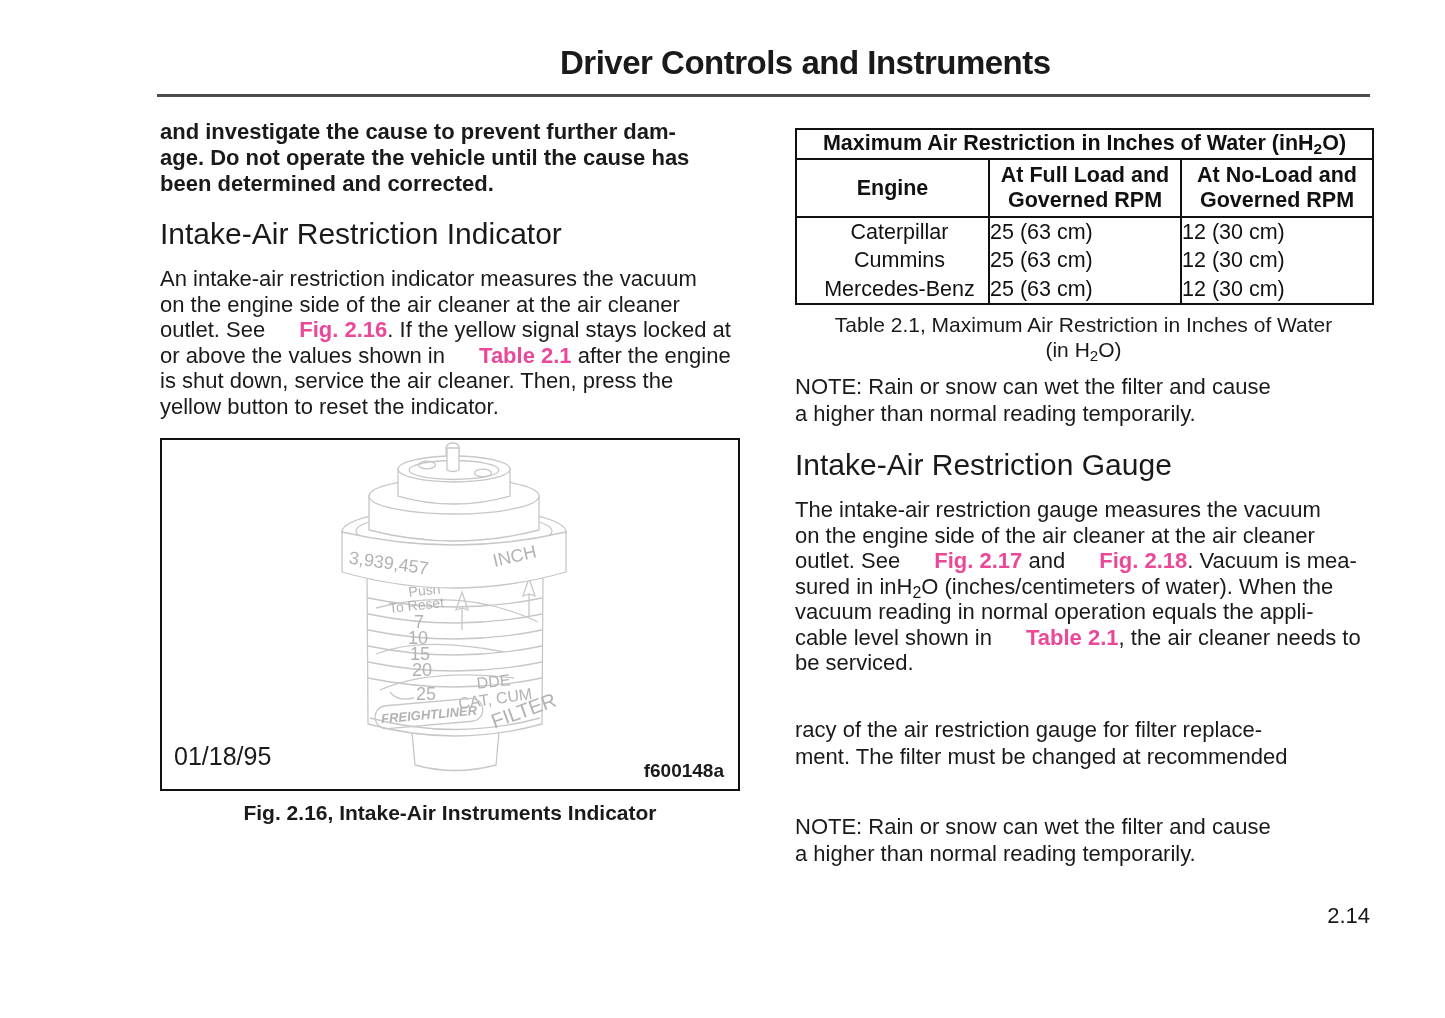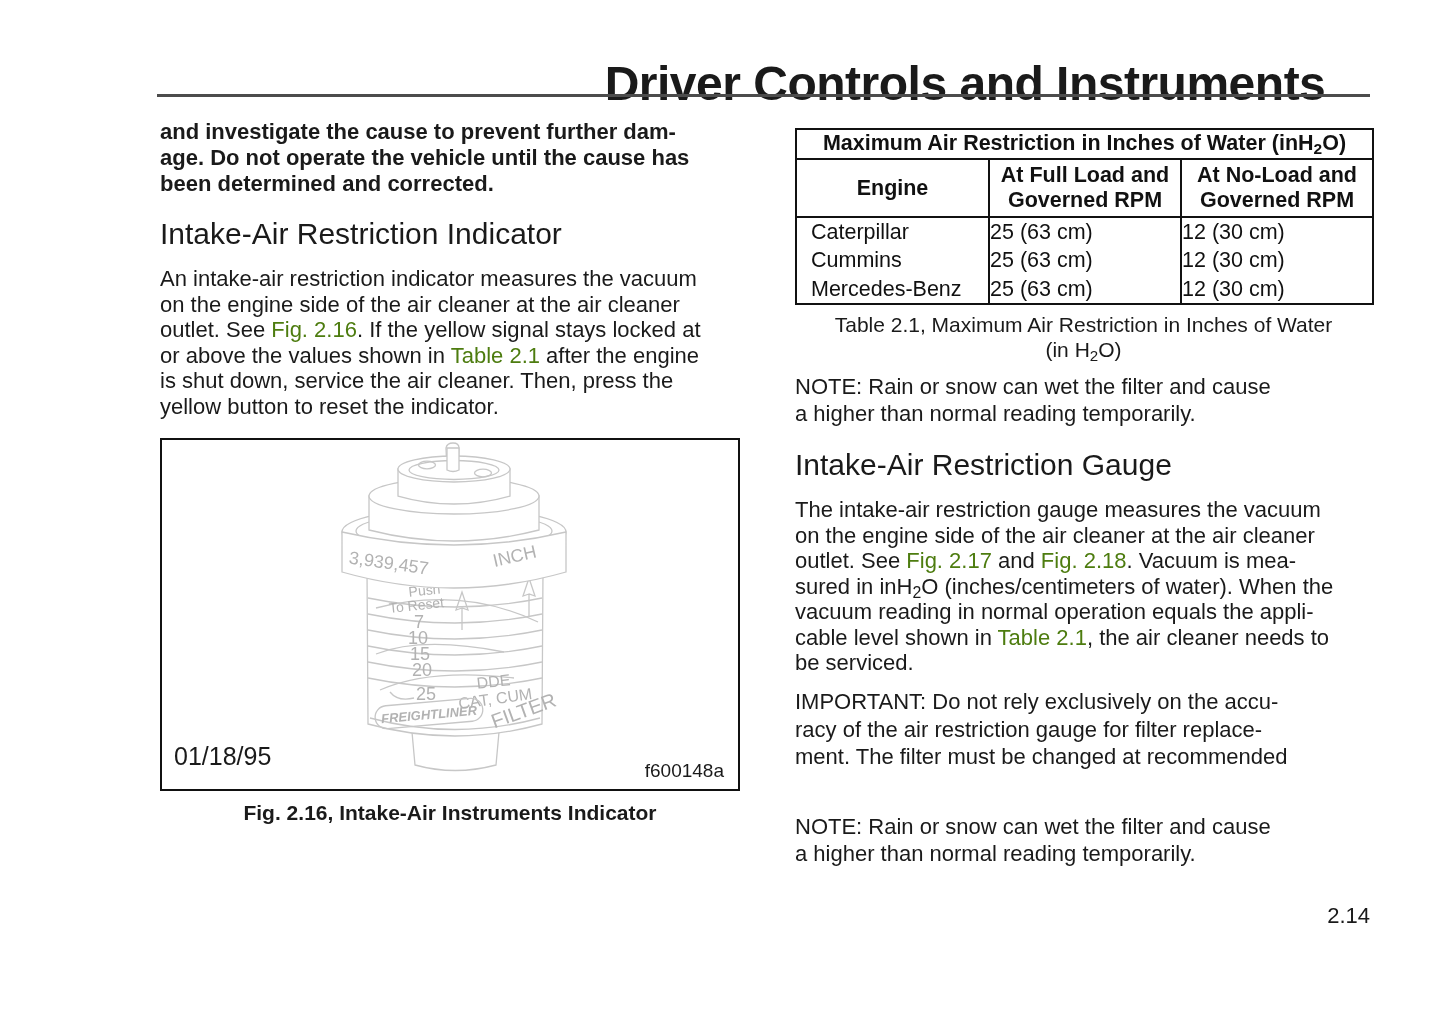--- a/index.html
+++ b/index.html
@@ -7,58 +7,58 @@
   body {
     width: 1445px; height: 1018px; position: relative;
     font-family: "Liberation Sans", sans-serif;
     color: #1a1a1a; overflow: hidden;
   }
   .abs { position: absolute; }
 
   
   .page-title {
     left: 560px; top: 44px; width: 810px;
-    font-size: 48px; font-weight: bold; text-align: center;
-    letter-spacing: -0.5px; white-space: nowrap; margin-top: 12px;
+    font-size: 33px; font-weight: bold; text-align: left;
+    letter-spacing: -0.5px; white-space: nowrap;
   }
   .header-rule { left: 157px; top: 94px; width: 1213px; height: 3px; background: #4c4c4c; }
 
   
   .bodytext { font-size: 22px; line-height: 25.5px; white-space: nowrap; }
   .boldtext { font-weight: bold; }
   .sechead { font-size: 30px; font-weight: 400; white-space: nowrap; letter-spacing: 0; }
-  .link { color: #4d7c0f; font-weight: normal; }
+  .link { color: #ec4899; font-weight: bold; margin-left: 28px; }
   sub { font-size: 0.72em; line-height: 0; vertical-align: -0.25em; }
 
   
   .intro    { left: 160px; top: 119px; width: 582px; line-height: 26px; }
   .h-left   { left: 160px; top: 217px; }
   .para-l   { left: 160px; top: 266px; width: 582px; }
 
   .figure-box {
     left: 160px; top: 438px; width: 580px; height: 353px;
     border: 2px solid #111; background: #fff;
   }
   .fig-date { position: absolute; left: 12px; bottom: 18px; font-size: 25px; }
-  .fig-code { position: absolute; right: 14px; bottom: 7px; font-size: 19px; }
+  .fig-code { position: absolute; right: 14px; bottom: 7px; font-size: 19px; font-weight: bold; }
   .fig-caption {
     left: 160px; top: 801px; width: 580px; text-align: center;
     font-size: 21px; font-weight: bold; white-space: nowrap;
   }
 
   table.airtable {
     position: absolute; left: 795px; top: 128px; width: 577px;
     border-collapse: collapse; table-layout: fixed;
     font-size: 21.5px; color: #111;
   }
   table.airtable, .airtable th, .airtable td { border: 2px solid #111; }
   .airtable .t-title { text-align: center; font-weight: bold; height: 23px; padding: 1px 0 2px 0; }
   .airtable th.colhead { text-align: center; font-weight: bold; line-height: 25px; padding: 3px 0; vertical-align: middle; }
   .airtable td { border-top: none; border-bottom: none; height: 29px; vertical-align: middle; }
-  .airtable td.eng { text-align: left; padding-left: 14px; font-weight: 400; }
+  .airtable td.eng { text-align: center; padding-left: 14px; font-weight: 400; }
   .airtable td.val { text-align: left; margin-left: 28px; }
   .airtable col.c1 { width: 193px; } .airtable col.c2 { width: 192px; } .airtable col.c3 { width: 192px; }
 
   .tbl-caption {
     left: 795px; top: 312px; width: 577px; text-align: center;
     font-size: 21px; font-weight: normal; line-height: 25px; white-space: nowrap;
   }
   .note1  { left: 795px; top: 373px; width: 577px; line-height: 27px; }
   .h-right{ left: 795px; top: 448px; }
   .para-r { left: 795px; top: 497px; width: 577px; }
@@ -184,17 +184,17 @@
 </table>
 
 <div class="abs tbl-caption"><span>Table 2.1, Maximum Air Restriction in Inches of Water</span><br><span>(in H</span><sub>2</sub><span>O)</span></div>
 
 <p class="abs bodytext note1"><span>NOTE: Rain or snow can wet the filter and cause</span><br><span>a higher than normal reading temporarily.</span></p>
 
 <h2 class="abs sechead h-right">Intake-Air Restriction Gauge</h2>
 
 <p class="abs bodytext para-r"><span>The intake-air restriction gauge measures the vacuum</span><br><span>on the engine side of the air cleaner at the air cleaner</span><br><span>outlet. See </span><span class="link">Fig. 2.17</span><span> and </span><span class="link">Fig. 2.18</span><span>. Vacuum is mea-</span><br><span>sured in inH</span><sub>2</sub><span>O (inches/centimeters of water). When the</span><br><span>vacuum reading in normal operation equals the appli-</span><br><span>cable level shown in </span><span class="link">Table 2.1</span><span>, the air cleaner needs to</span><br><span>be serviced.</span></p>
 
-<p class="abs bodytext importnt"><span>IMPORTANT: Do not rely exclusively on the accu-</span><br><span>racy of the air restriction gauge for filter replace-</span><br><span>ment. The filter must be changed at recommended</span><br></p>
+<p class="abs bodytext importnt"><br><span>racy of the air restriction gauge for filter replace-</span><br><span>ment. The filter must be changed at recommended</span><br></p>
 
 <p class="abs bodytext note2"><span>NOTE: Rain or snow can wet the filter and cause</span><br><span>a higher than normal reading temporarily.</span></p>
 
 <div class="abs page-number">2.14</div>
 
 </body></html>

